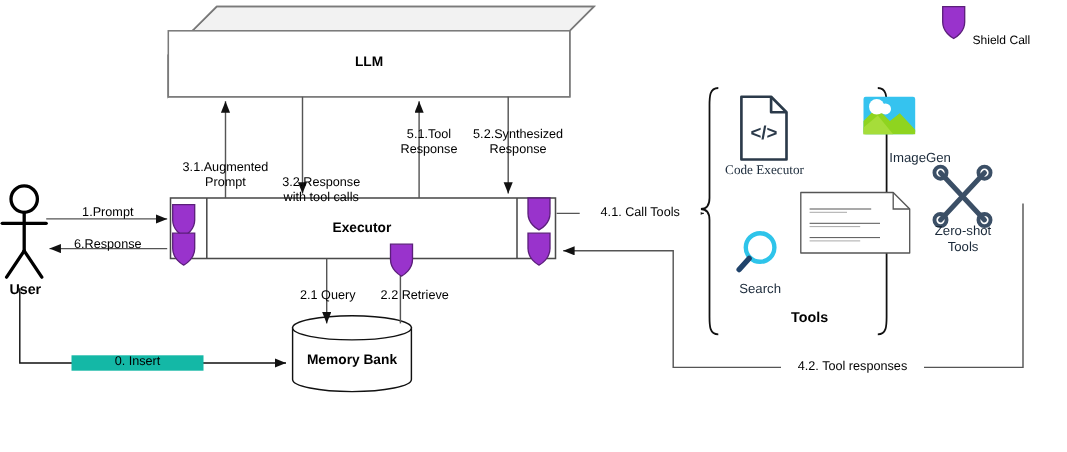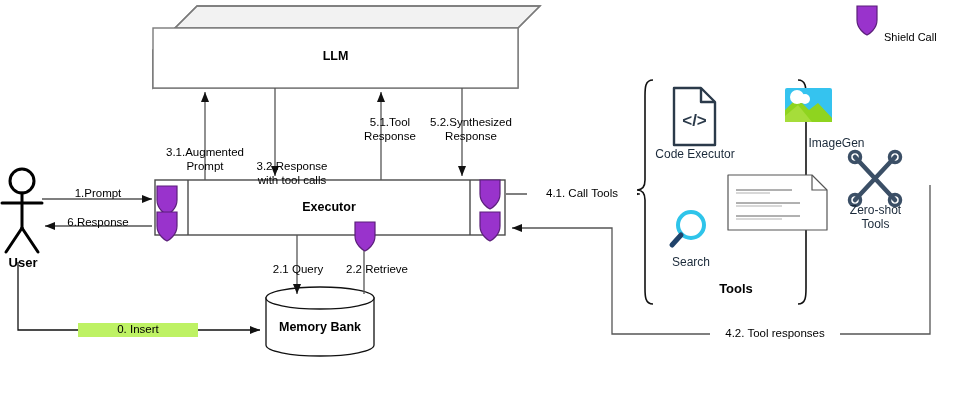--- a/index.html
+++ b/index.html
@@ -164,27 +164,27 @@
   <div class="lbl" style="left:228px;top:116px;width:128px;margin-top:44px;">3.2.Response
 with tool calls</div>
   <div class="lbl" style="left:340px;top:116px;width:100px;">5.1.Tool
 Response</div>
   <div class="lbl" style="left:412px;top:116px;width:118px;">5.2.Synthesized
 Response</div>
 
   <div class="lbl" style="left:250px;top:263px;width:96px;">2.1 Query</div>
   <div class="lbl" style="left:328px;top:263px;width:98px;">2.2 Retrieve</div>
 
-  <div class="lbl" style="left:78px;top:323px;width:120px;background:#bef264;">0. Insert</div>
+  <div class="lbl" style="left:65px;top:323px;width:120px;background:#14b8a6;">0. Insert</div>
 
   <div class="lbl" style="left:527px;top:187px;width:110px;background:#fff;">4.1. Call Tools</div>
 
   <div class="lbl" style="left:710px;top:327px;width:130px;background:#fff;">4.2. Tool responses</div>
 
-  <div class="toolText" style="left:645px;top:147px;width:100px;">Code Executor</div>
+  <div class="toolText" style="left:645px;top:147px;width:100px;font-family:Liberation Serif, serif;">Code Executor</div>
   <div class="toolText" style="left:788px;top:124px;width:97px;margin-top:12px;">ImageGen</div>
   <div class="toolText" style="left:655px;top:255px;width:72px;">Search</div>
   <div class="toolText" style="left:833px;top:203px;width:85px;white-space:pre-line;">Zero-shot
 Tools</div>
 
   <div class="legendText" style="left:884px;top:11px;margin-top:20px;">Shield Call</div>
 
 </div>
 
 </body></html>

